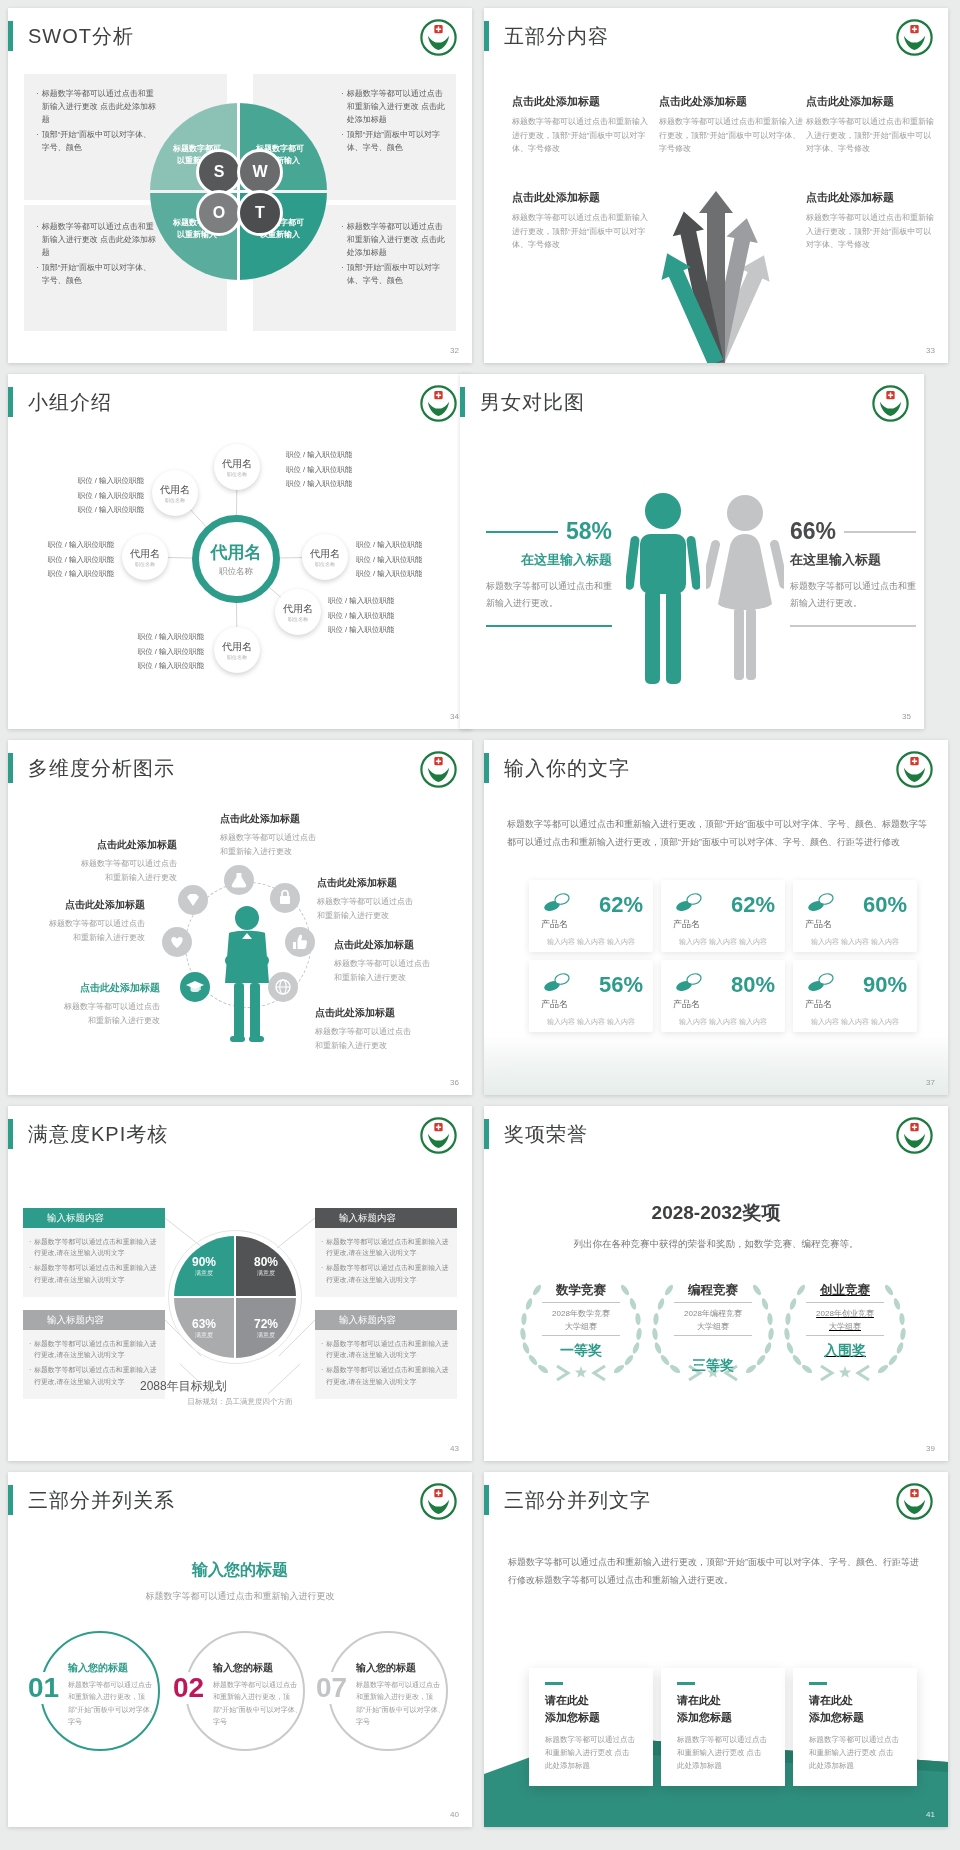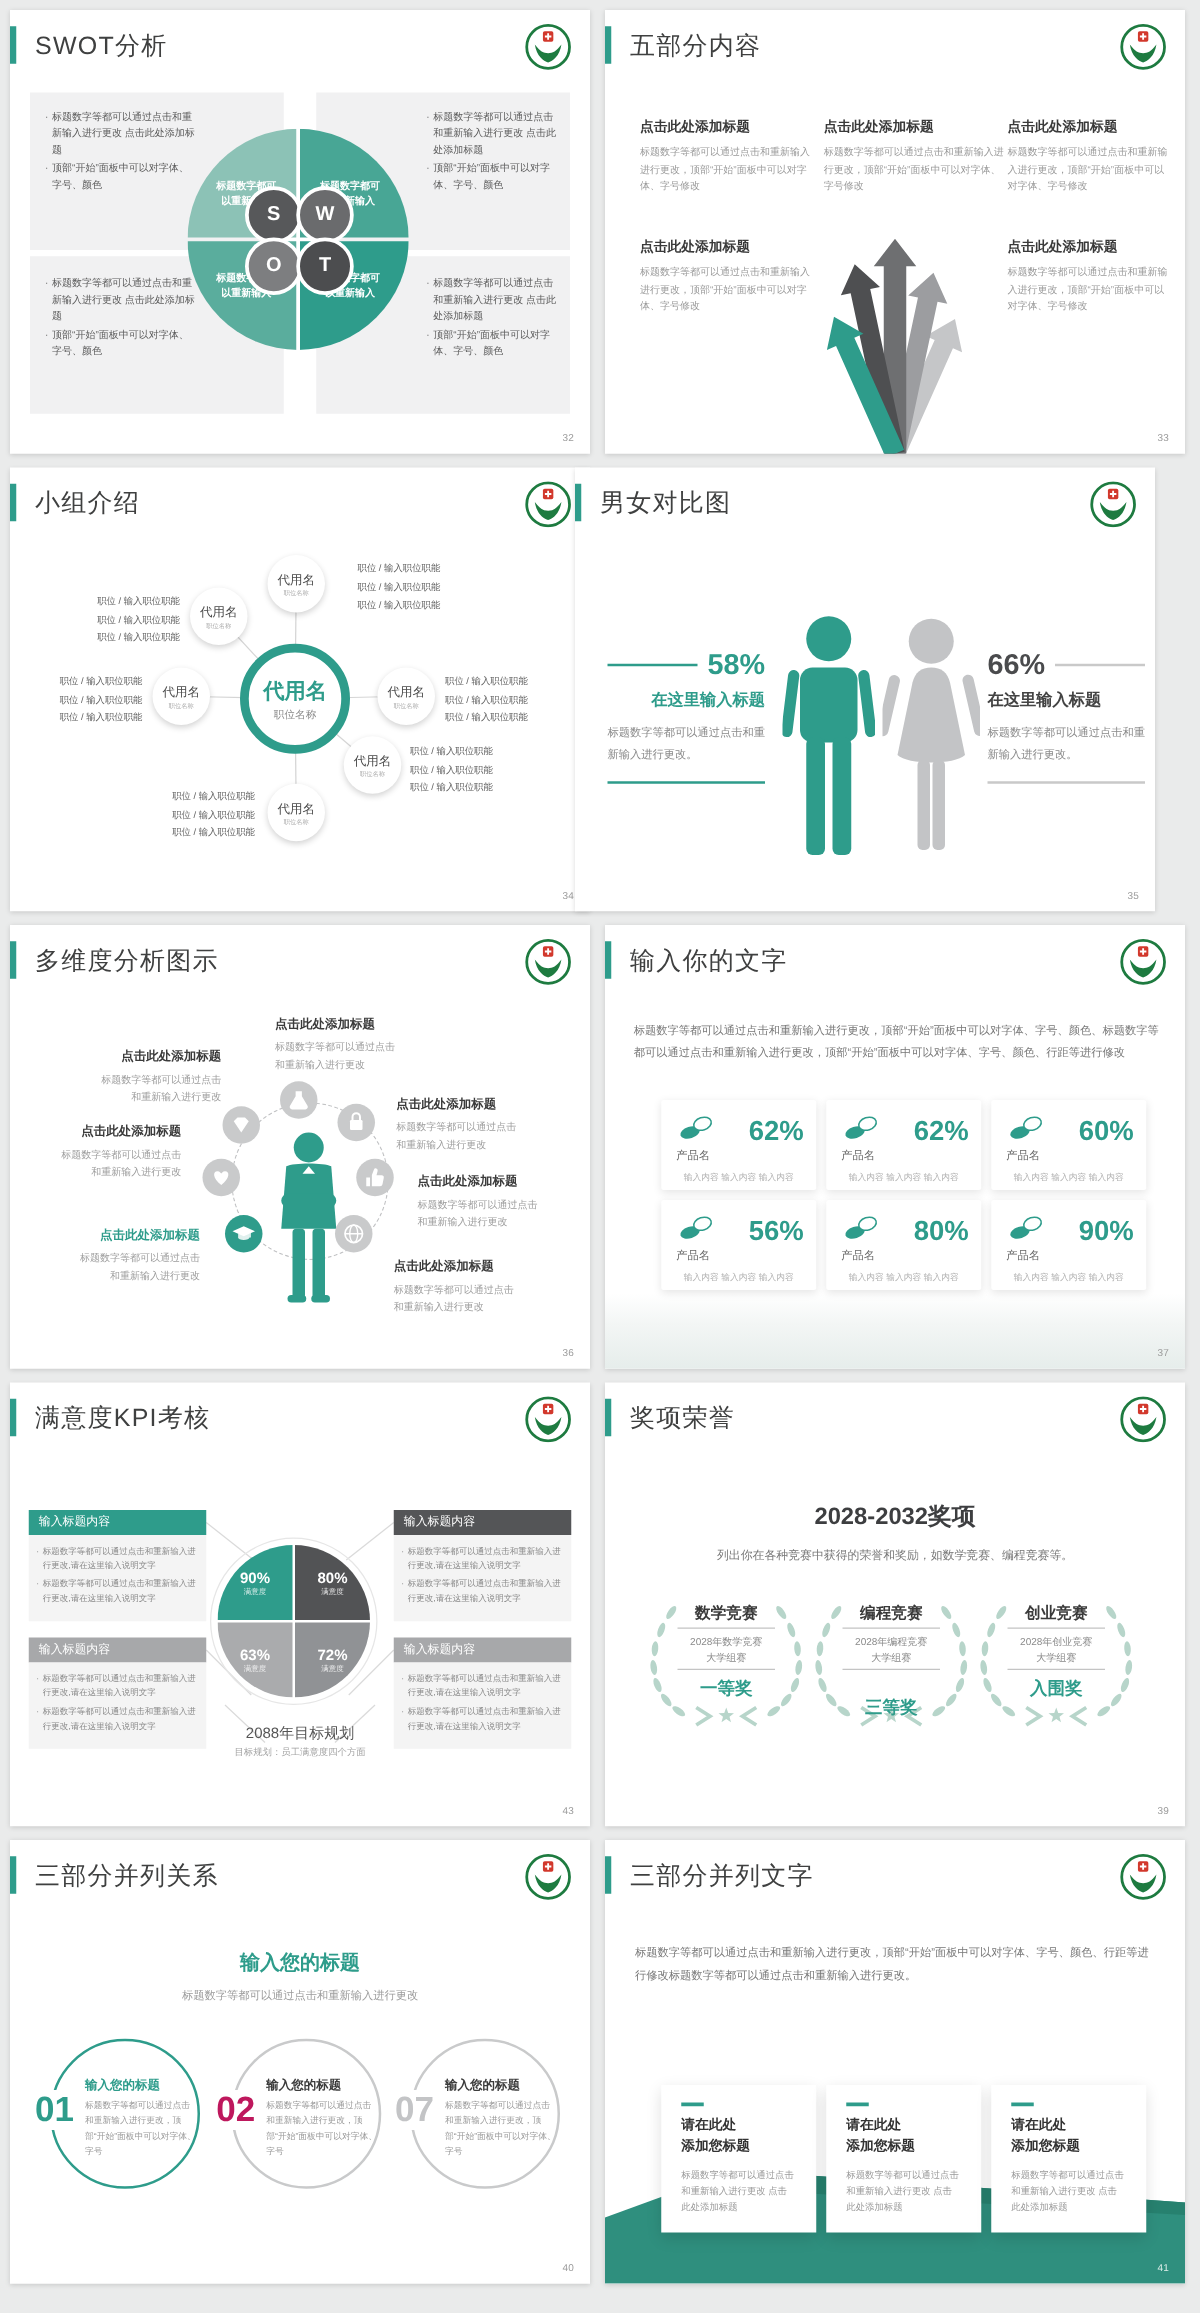--- a/index.html
+++ b/index.html
@@ -34,21 +34,21 @@
   
   .icirc{position:absolute;width:30px;height:30px;border-radius:50%;background:#c9cacb;display:flex;align-items:center;justify-content:center;z-index:2;}
   .md-h{font-size:10px;font-weight:bold;color:#3b3b3b;margin-bottom:5px;}
   .md-b{font-size:8px;color:#9d9d9d;line-height:1.8;word-break:break-all;}
   
   .pcard{position:absolute;width:124px;height:72px;background:#fff;box-shadow:0 2px 7px rgba(0,0,0,.10);border-radius:2px;}
   .pct{position:absolute;right:10px;top:12px;font-size:22px;font-weight:bold;color:#2e9c8b;}
   .plabel{position:absolute;left:12px;top:38px;font-size:9px;color:#666;}
   .psub{position:absolute;left:0;right:0;bottom:5px;text-align:center;font-size:7px;color:#b0b0b0;}
   
-  .kbar{position:absolute;height:20px;width:142px;color:#fff;font-size:9.5px;line-height:20px;padding-left:8px;box-sizing:border-box;}
+  .kbar{position:absolute;height:20px;width:142px;color:#fff;font-size:9.5px;line-height:20px;padding-left:24px;box-sizing:border-box;}
   .kbody{position:absolute;width:142px;background:#f4f4f4;padding:8px 6px;box-sizing:border-box;}
   .kblt{display:flex;gap:3px;font-size:6.8px;color:#8a8a8a;line-height:1.65;margin-bottom:4px;word-break:break-all;}
   .pie{position:absolute;left:166px;top:130px;width:122px;height:122px;border-radius:50%;overflow:hidden;}
   .piering{position:absolute;left:160px;top:124px;width:132px;height:132px;border-radius:50%;border:1px solid #e6e6e6;}
   .kq{position:absolute;width:60px;height:60px;display:flex;flex-direction:column;align-items:center;justify-content:center;color:#fff;}
   .kq .p{font-size:12px;font-weight:bold;}
   .kq .l{font-size:6px;opacity:.85;}
   
   .badge{position:absolute;top:168px;width:136px;text-align:center;}
   .bline{width:78px;margin:3px auto 0;border-top:1px solid #c4c4c4;}
@@ -564,21 +564,21 @@
       </div>
     <div class="kq" style="left:0;top:62px;background:#aaabad;">
         <span class="p">63%</span>
         <span class="l">满意度</span>
       </div>
     <div class="kq" style="left:62px;top:62px;background:#909295;">
         <span class="p">72%</span>
         <span class="l">满意度</span>
       </div>
   </div>
-  <div class="abs" style="left:132px;top:272px;width:200px;text-align:center;font-size:12px;color:#555;">2088年目标规划</div>
+  <div class="abs" style="left:132px;top:272px;width:200px;text-align:left;font-size:12px;color:#555;">2088年目标规划</div>
   <div class="abs" style="left:132px;top:291px;width:200px;text-align:center;font-size:7.5px;color:#a3a3a3;">目标规划：员工满意度四个方面</div>
   <div class="pnum">43</div>
 </section>
 
 <section class="slide" style="left:484px;top:1106px;">
   <div class="tbar"></div>
   <div class="stitle">奖项荣誉</div>
   <svg class="logo" viewBox="0 0 40 40">
       <circle cx="20" cy="20" r="18.5" fill="#fff" stroke="#1e7b40" stroke-width="2.4"></circle>
       <rect x="15.5" y="6.5" width="9" height="9" rx="1.5" fill="#d2382c"></rect>
@@ -673,21 +673,21 @@
           <ellipse cx="123" cy="74" rx="6" ry="2.6" transform="rotate(112 123 74)"></ellipse>
           <ellipse cx="116" cy="86" rx="6" ry="2.6" transform="rotate(128 116 86)"></ellipse>
           <ellipse cx="106" cy="95" rx="6" ry="2.6" transform="rotate(145 106 95)"></ellipse>
         <polygon points="68,92 69.6,96.4 74.2,96.6 70.6,99.4 71.8,103.8 68,101.2 64.2,103.8 65.4,99.4 61.8,96.6 66.4,96.4"></polygon>
       </g>
       <g stroke="#b7d5ca" stroke-width="3" fill="none">
           <path d="M44,92 l11,7 l-11,7"></path>
           <path d="M92,92 l-11,7 l11,7"></path>
         </g>
     </svg>
-    <div style="position:relative;padding-top:8px;">
+    <div style="position:relative;padding-top:8px;text-decoration:underline;">
       <div style="font-size:12.5px;font-weight:bold;color:#3a3a3a;">创业竞赛</div>
       <div class="bline"></div>
       <div style="font-size:8px;color:#8a8a8a;margin-top:5px;">2028年创业竞赛</div>
       <div style="font-size:8px;color:#8a8a8a;margin-top:2px;">大学组赛</div>
       <div class="bline"></div>
       <div style="font-size:14px;font-weight:bold;color:#2e9c8b;margin-top:6px;">入围奖</div>
     </div>
   </div>
   <div class="pnum">39</div>
 </section>

